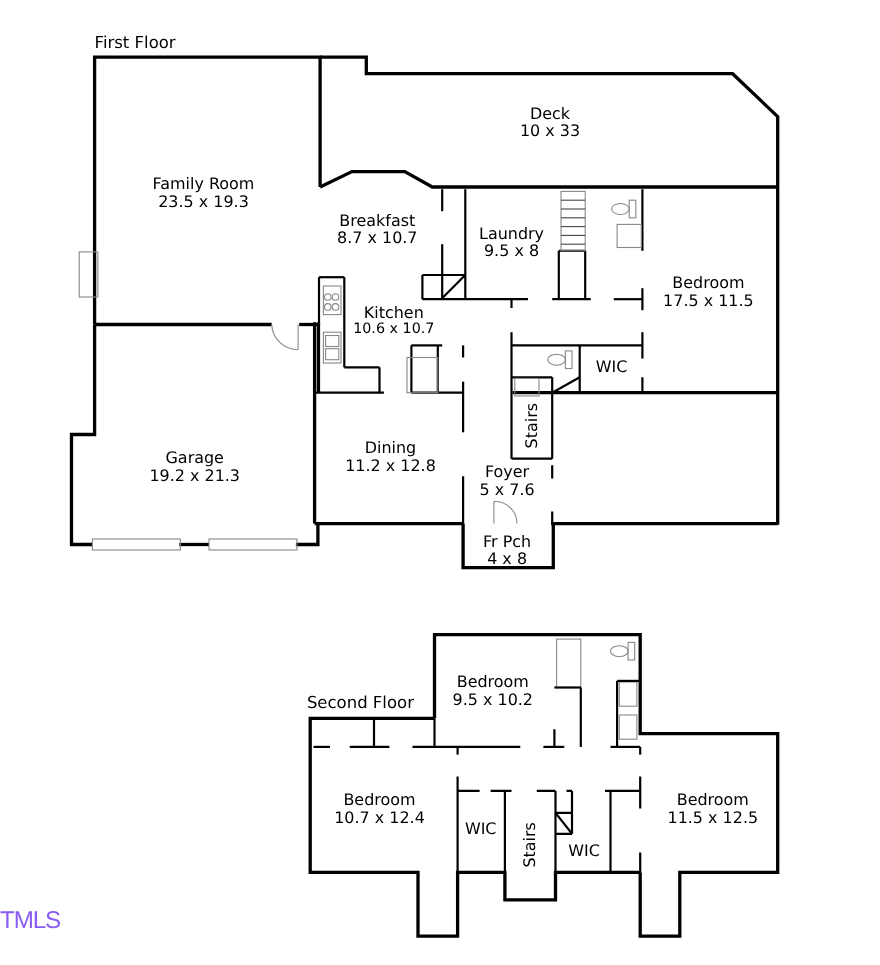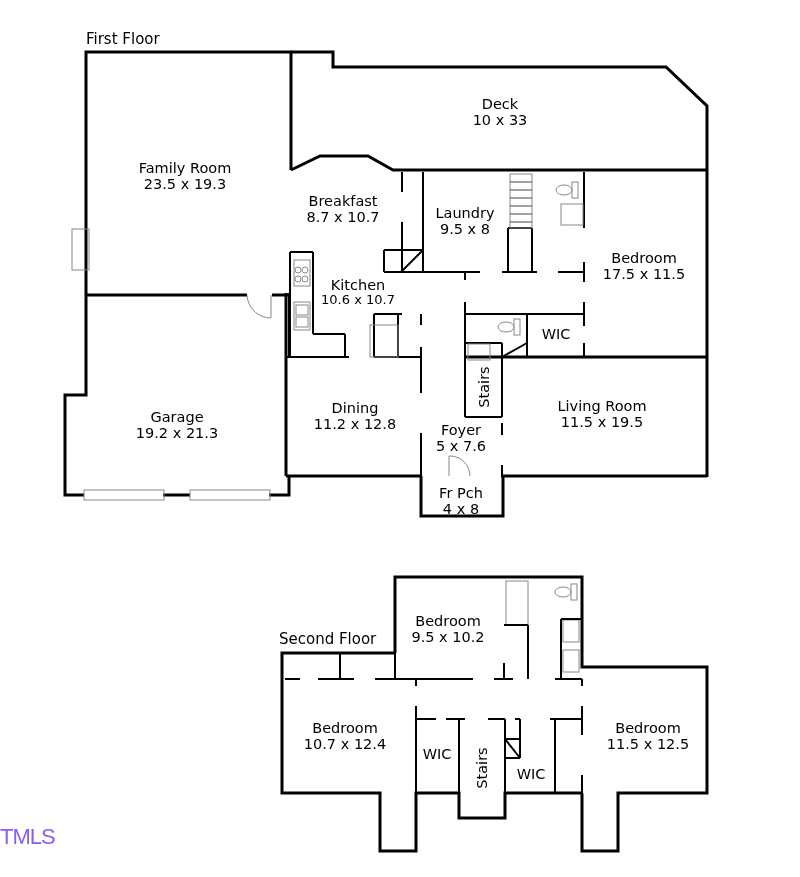--- a/index.html
+++ b/index.html
@@ -205,24 +205,20 @@
     </div>
 <div class="lbl" style="left:177px;top:375px;margin-top:34px;">
       <span class="n">Garage</span>
       <span class="d">19.2 x 21.3</span>
     </div>
 <div class="vert" style="left:484px;top:387px;">Stairs</div>
 <div class="lbl" style="left:355px;top:400px;">
       <span class="n">Dining</span>
       <span class="d">11.2 x 12.8</span>
     </div>
-<div class="lbl" style="left:602px;top:398px;">
-      <span class="n">Living Room</span>
-      <span class="d">11.5 x 19.5</span>
-    </div>
 <div class="lbl" style="left:461px;top:422px;">
       <span class="n">Foyer</span>
       <span class="d">5 x 7.6</span>
     </div>
 <div class="lbl" style="left:461px;top:485px;">
       <span class="n">Fr Pch</span>
       <span class="d">4 x 8</span>
     </div>
 
 <div class="lbl" style="left:448px;top:613px;">

